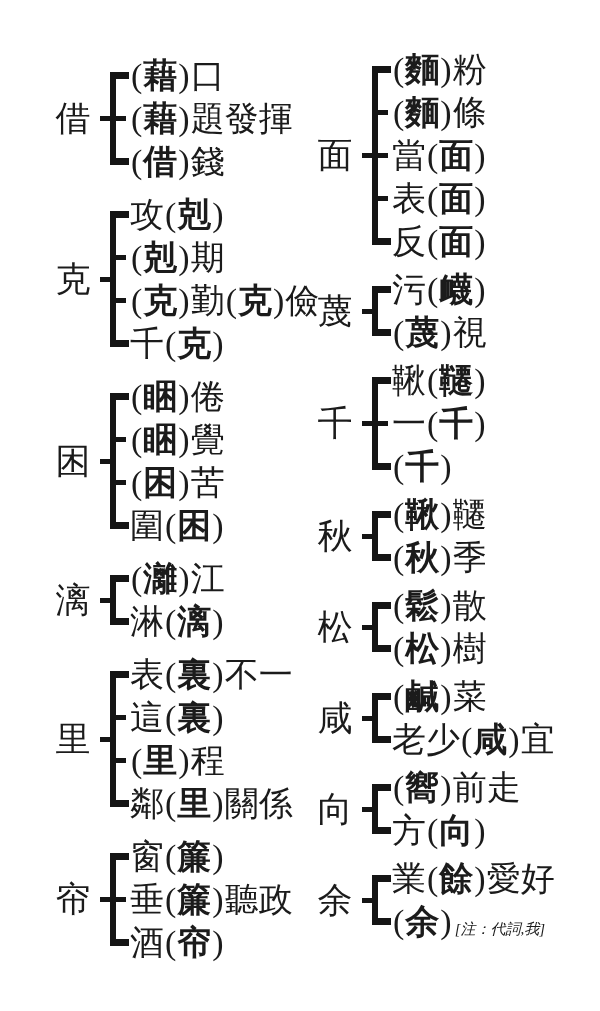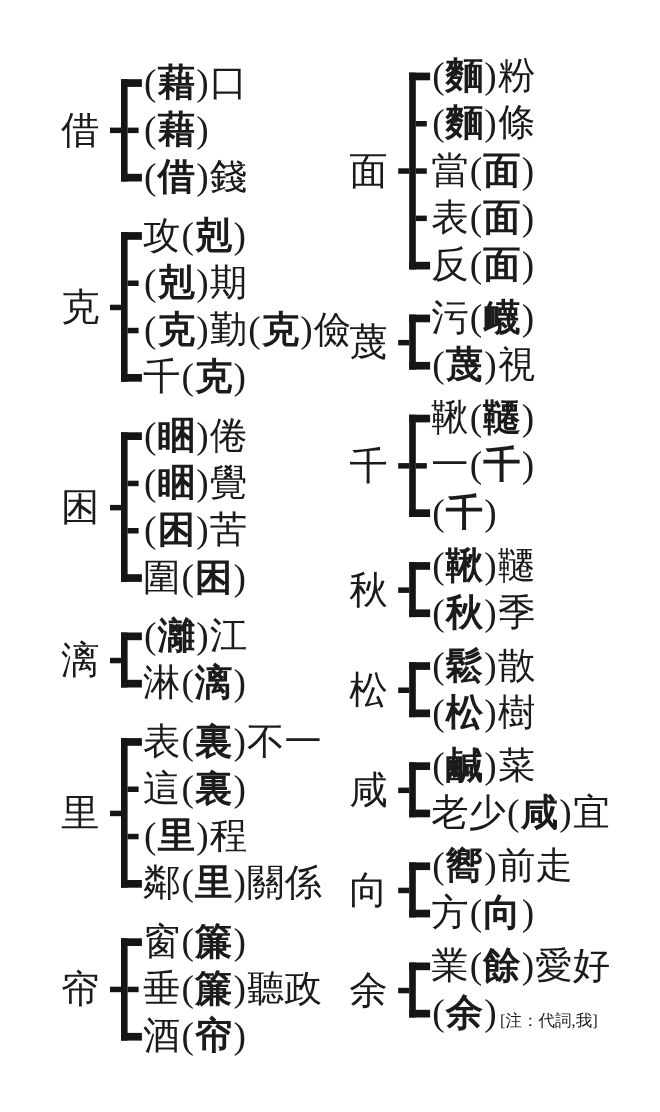--- a/index.html
+++ b/index.html
@@ -78,20 +78,21 @@
   .seg-plain { font-weight: 400; }
   .seg-bold  { font-weight: 900; }
   .paren     { font-weight: 500; padding: 0 1px; }
   .note {
     font-size: 15px;
     font-weight: 500;
     align-self: flex-end;
     padding-bottom: 6px;
     margin-left: 2px;
     letter-spacing: 0px;
+    font-style: italic;
   }
 </style>
 </head>
 <body>
 
 <div class="page">
   <div class="col col-left" id="col-0">
       <div class="group">
         <div class="group-label">借</div>
         <div class="bracket" style="height: 129px;">
@@ -105,20 +106,21 @@
           <div class="item">
             <span class="paren">(</span>
             <b class="seg-bold">藉</b>
             <span class="paren">)</span>
             <span class="seg-plain">口</span>
           </div>
           <div class="item">
             <span class="paren">(</span>
             <b class="seg-bold">藉</b>
             <span class="paren">)</span>
+            <span class="seg-plain">題發揮</span>
           </div>
           <div class="item">
             <span class="paren">(</span>
             <b class="seg-bold">借</b>
             <span class="paren">)</span>
             <span class="seg-plain">錢</span>
           </div>
         </div>
       </div>
       <div class="group">

